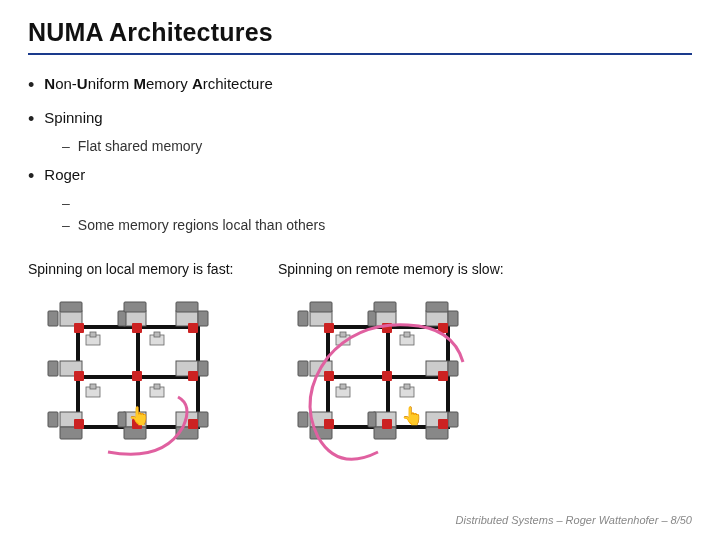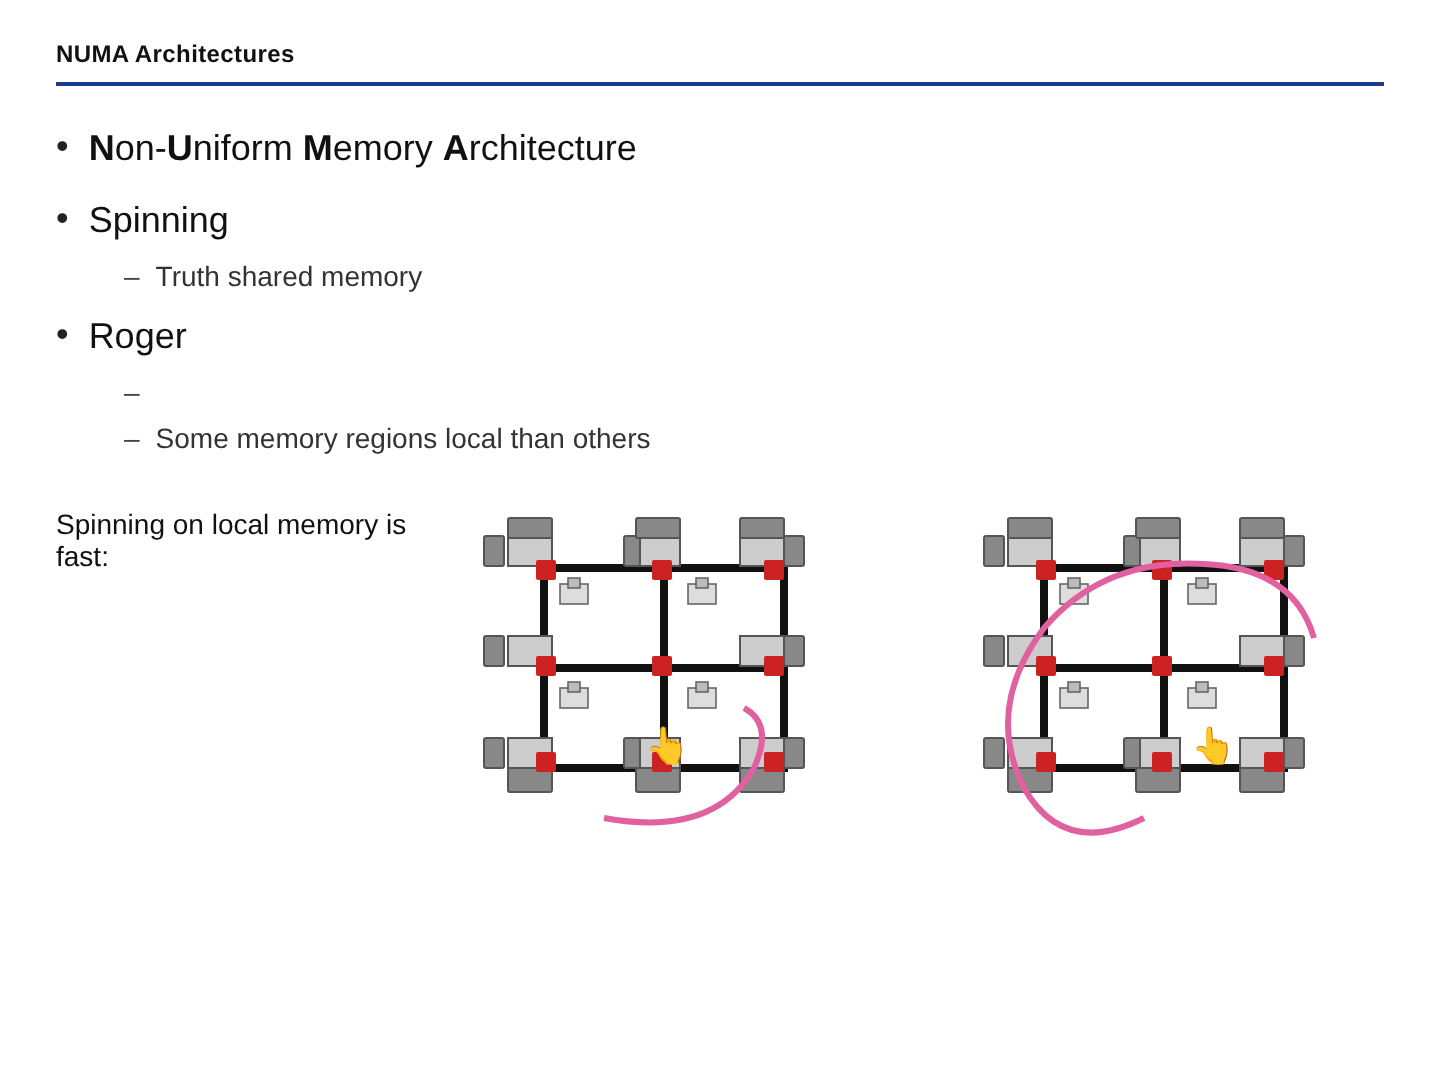--- a/index.html
+++ b/index.html
@@ -18,21 +18,21 @@
       padding: 18px 28px 14px 28px;
       display: flex;
       flex-direction: column;
     }
     .header {
       border-bottom: 2.5px solid #1a3a8c;
       padding-bottom: 6px;
       margin-bottom: 18px;
     }
     .header-title {
-      font-size: 12px;
+      font-size: 25px;
       font-weight: bold;
       color: #111;
       letter-spacing: 0.2px;
     }
     .content {
       flex: 1;
       display: flex;
       flex-direction: column;
       gap: 0;
     }
@@ -45,21 +45,21 @@
       gap: 10px;
       margin-bottom: 3px;
     }
     .bullet-dot {
       font-size: 18px;
       line-height: 1.4;
       color: #222;
       flex-shrink: 0;
     }
     .bullet-text {
-      font-size: 18px;
+      font-size: 15px;
       line-height: 1.5;
       color: #111;
     }
     .bullet-text b {
       font-weight: bold;
     }
     .sub-bullets {
       margin-left: 34px;
       margin-top: 1px;
     }
@@ -79,23 +79,23 @@
       display: flex;
       flex-direction: row;
       justify-content: flex-start;
       align-items: flex-start;
       gap: 30px;
       margin-top: 18px;
       flex: 1;
     }
     .diagram-block {
       display: flex;
-      flex-direction: row;
+      flex-direction: column;
       align-items: flex-start;
-      gap: 6px;
+      gap: 16px;
       justify-content: space-between;
     }
     .diagram-label {
       font-size: 14px;
       color: #111;
       margin-bottom: 4px;
     }
     .diagram-img {
       width: 220px;
       height: 180px;
@@ -132,21 +132,21 @@
     </div>
 
     <div class="bullet-section">
       <div class="bullet-main">
         <span class="bullet-dot">•</span>
         <span class="bullet-text">Spinning</span>
       </div>
       <div class="sub-bullets">
         <div class="sub-bullet">
           <span class="sub-dash">–</span>
-          <span>Truth shared memory</span>
+          <span>Flat shared memory</span>
         </div>
       </div>
     </div>
 
     <div class="bullet-section">
       <div class="bullet-main">
         <span class="bullet-dot">•</span>
         <span class="bullet-text">Roger</span>
       </div>
       <div class="sub-bullets">
@@ -224,20 +224,21 @@
             <rect x="126" y="87" width="6" height="5" fill="#bbb" stroke="#666" stroke-width="0.8"></rect>
 
             <text x="112" y="125" font-size="18" text-anchor="middle">👆</text>
 
             <path d="M 80,155 Q 135,165 155,130 Q 165,108 150,100" fill="none" stroke="#e060a0" stroke-width="3" stroke-dasharray="none"></path>
           </svg>
         </div>
       </div>
 
       <div class="diagram-block">
+        <span class="diagram-label">Spinning on remote memory is slow:</span>
         <div class="diagram-img">
           <svg class="numa-svg" viewBox="0 0 220 180" xmlns="http://www.w3.org/2000/svg">
 
             <rect x="50" y="30" width="120" height="100" fill="none" stroke="#111" stroke-width="4"></rect>
             <line x1="110" y1="30" x2="110" y2="130" stroke="#111" stroke-width="4"></line>
             <line x1="50" y1="80" x2="170" y2="80" stroke="#111" stroke-width="4"></line>
 
             <rect x="32" y="14" width="22" height="15" fill="#ccc" stroke="#555" stroke-width="1"></rect>
             <rect x="20" y="14" width="10" height="15" fill="#888" stroke="#555" stroke-width="1" rx="1"></rect>
             <rect x="32" y="5" width="22" height="10" fill="#888" stroke="#555" stroke-width="1" rx="1"></rect>
@@ -290,13 +291,16 @@
             <text x="135" y="125" font-size="18" text-anchor="middle">👆</text>
 
             <path d="M 100,155 Q 60,175 40,140 Q 20,100 50,60 Q 80,25 130,28 Q 175,30 185,65" fill="none" stroke="#e060a0" stroke-width="3"></path>
           </svg>
         </div>
       </div>
 
     </div>
   </div>
 
+  <div class="footer">
+    <span>Distributed Systems  –  Roger Wattenhofer  – 8/50</span>
+  </div>
 </div>
 
 </body></html>

